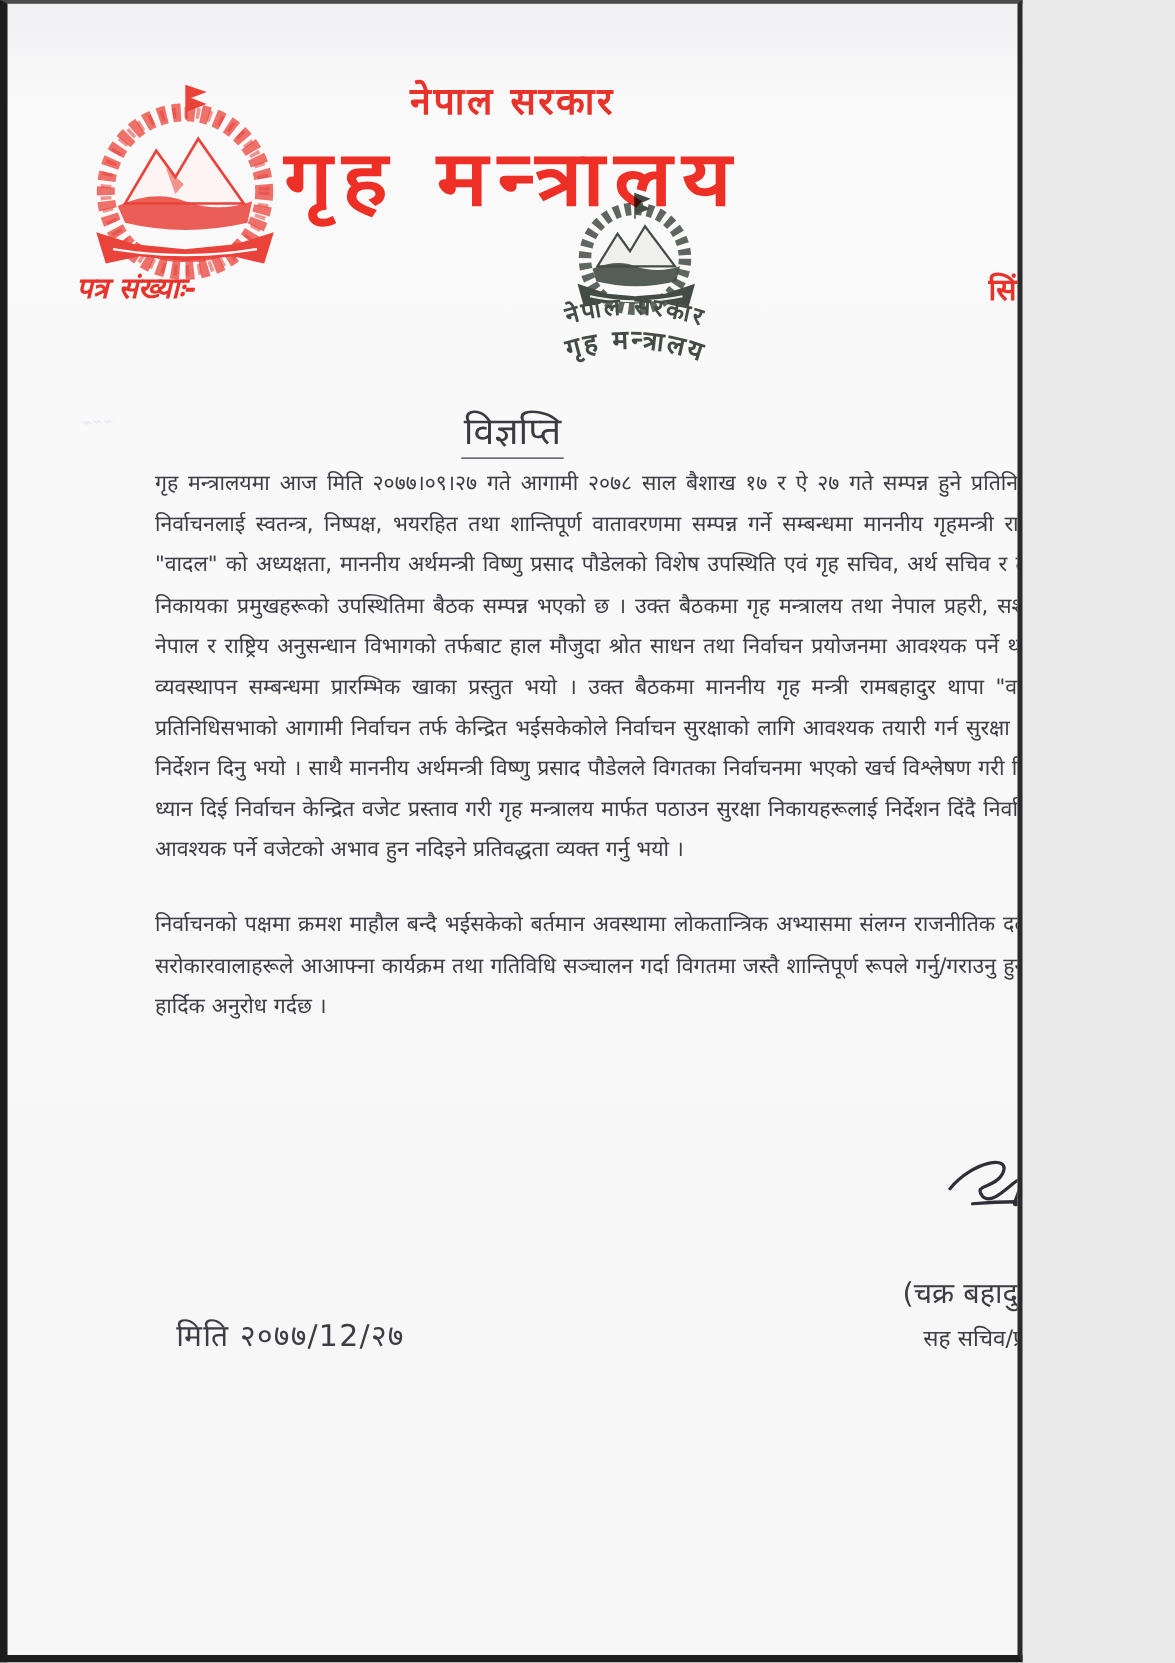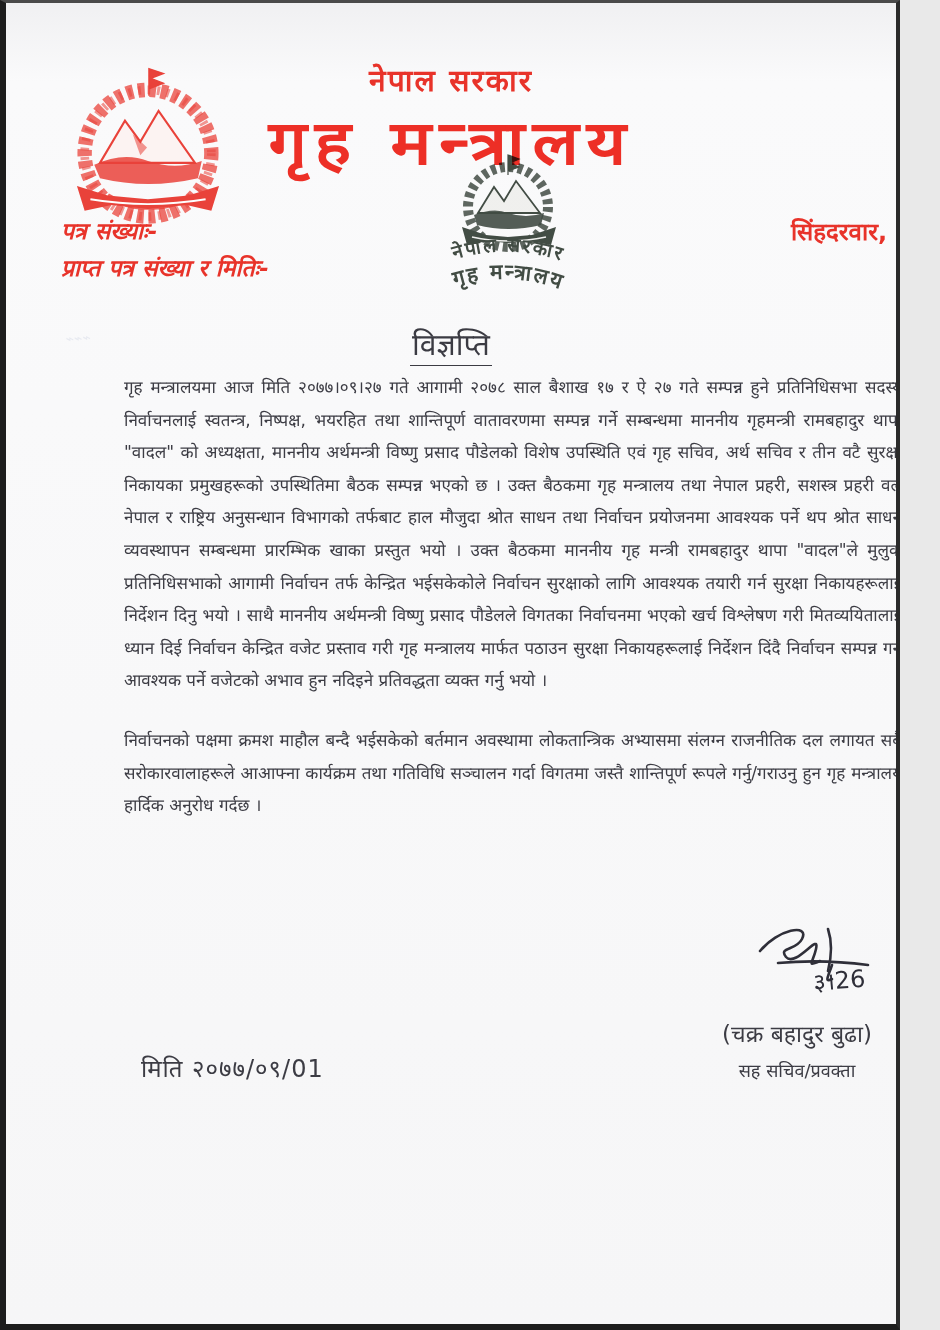--- a/index.html
+++ b/index.html
@@ -1,17 +1,17 @@
 <!DOCTYPE html>
 <html><head>
 <meta charset="utf-8">
 <style>
   html,body{margin:0;padding:0;background:#e9e9e9;}
   .scan{
-    position:relative;width:900px;height:1330px;overflow:hidden;
+    position:relative;width:818px;height:1330px;overflow:hidden;
     box-sizing:border-box;
     border-left:6px solid #1d1d1d;border-right:4px solid #2a2a2a;
     border-top:3px solid #4a4a4a;border-bottom:6px solid #1d1d1d;
     background:linear-gradient(180deg,#f0f0f2 0%,#fafafb 6%,#f8f8f9 55%,#f6f6f7 100%);
     font-family:"DejaVu Sans",sans-serif;
     color:#3b3b43;
   }
   .abs{position:absolute;}
   
   .gov-line{top:56px;left:0;width:100%;text-align:center;
@@ -85,21 +85,20 @@
       </text>
       <path id="stampArc2" d="M24 146 Q100 112 176 150" fill="none"></path>
       <text font-size="21" font-weight="bold" fill="#39443b" letter-spacing="2">
         <textPath href="#stampArc2" startOffset="50%" text-anchor="middle">गृह मन्त्रालय</textPath>
       </text>
     </svg>
   </div>
 
   <div class="abs ref-block">
     <div>पत्र संख्याः-</div>
-    <div>प्राप्त पत्र संख्या र मितिः-</div>
   </div>
 
   <div class="abs addr-block">
     <div>सिंहदरवार,</div>
   </div>
 
   <div class="abs smudge">⌁⌁⌁</div>
 
   <div class="abs doc-title">
     <span>विज्ञप्ति</span>
@@ -117,15 +116,15 @@
         <path d="M146 8 C150 20 150 34 146 50"></path>
         <path d="M96 42 Q140 38 186 44"></path>
         <path d="M150 44 C146 56 142 62 150 58"></path>
       </g>
       <text x="132" y="70" font-size="24" fill="#2f2f39" transform="rotate(-5 132 70)">३।26</text>
     </svg>
     <div class="sig-name">(चक्र बहादुर बुढा)</div>
     <div class="sig-desig">सह सचिव/प्रवक्ता</div>
   </div>
 
-  <div class="abs date-line">मिति २०७७/०९/01</div>
+  <div class="abs date-line">मिति २०७७/12/२७</div>
 
 </div>
 
 </body></html>

